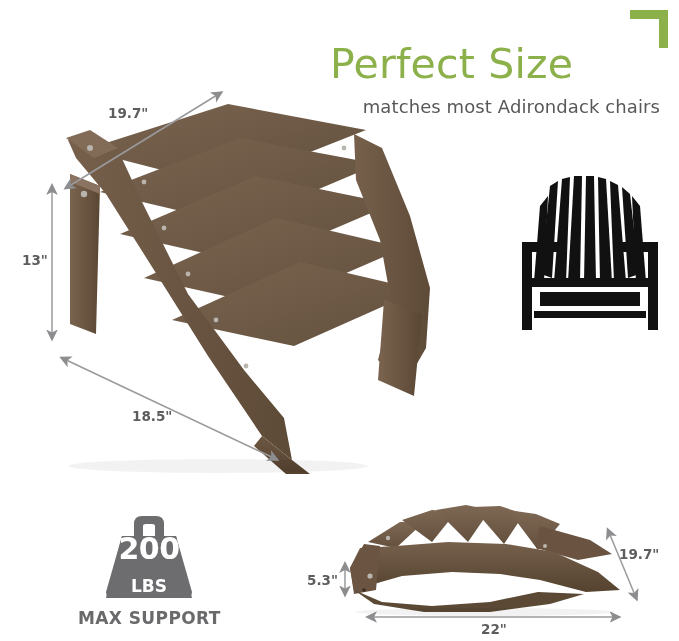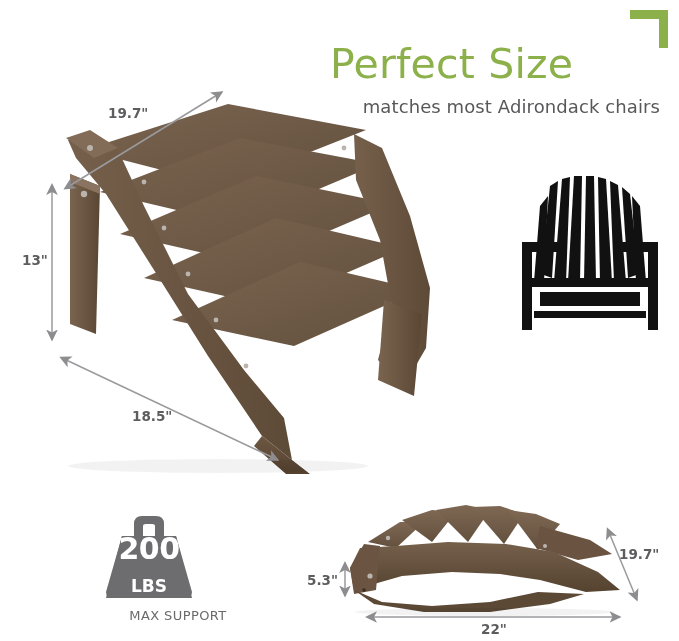--- a/index.html
+++ b/index.html
@@ -42,22 +42,22 @@
   
   .badge{position:absolute;left:78px;top:512px;width:205px;height:122px;}
   .badge .icon{position:absolute;left:22px;top:0;width:98px;height:88px;}
   .badge .icon svg{display:block;width:100%;height:100%;}
   .badge .num{position:absolute;left:34px;top:22px;width:74px;text-align:center;color:#ffffff;
               font-size:30px;font-weight:700;line-height:30px;
               font-family:"DejaVu Sans","Liberation Sans",sans-serif;letter-spacing:-.5px;}
   .badge .lbs{position:absolute;left:34px;top:36px;width:74px;text-align:center;color:#ffffff;
               font-size:17px;font-weight:700;line-height:17px;
               font-family:"DejaVu Sans","Liberation Sans",sans-serif;margin-top:30px;}
-  .badge .caption{position:absolute;left:0px;top:96px;width:200px;text-align:center;color:#6a6a6c;
-                  font-size:13px;font-weight:400;letter-spacing:.4px;
+  .badge .caption{position:absolute;left:0px;top:96px;width:200px;text-align:left;color:#6a6a6c;
+                  font-size:17px;font-weight:700;letter-spacing:.4px;
                   font-family:"DejaVu Sans","Liberation Sans",sans-serif;}
 
   
   .ottoman-fold{position:absolute;left:340px;top:498px;width:290px;height:118px;}
   .ottoman-fold svg{display:block;width:100%;height:100%;}
 </style>
 </head>
 <body>
 
 <div class="stage">

